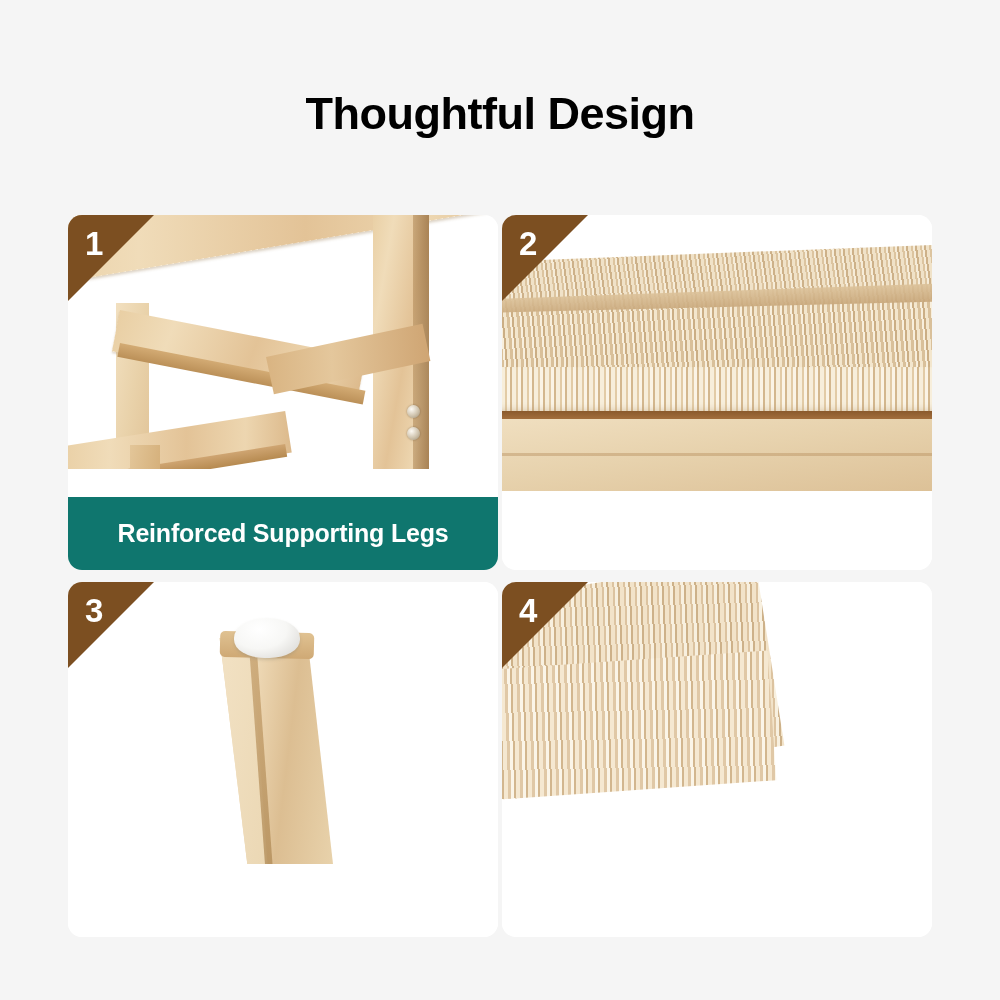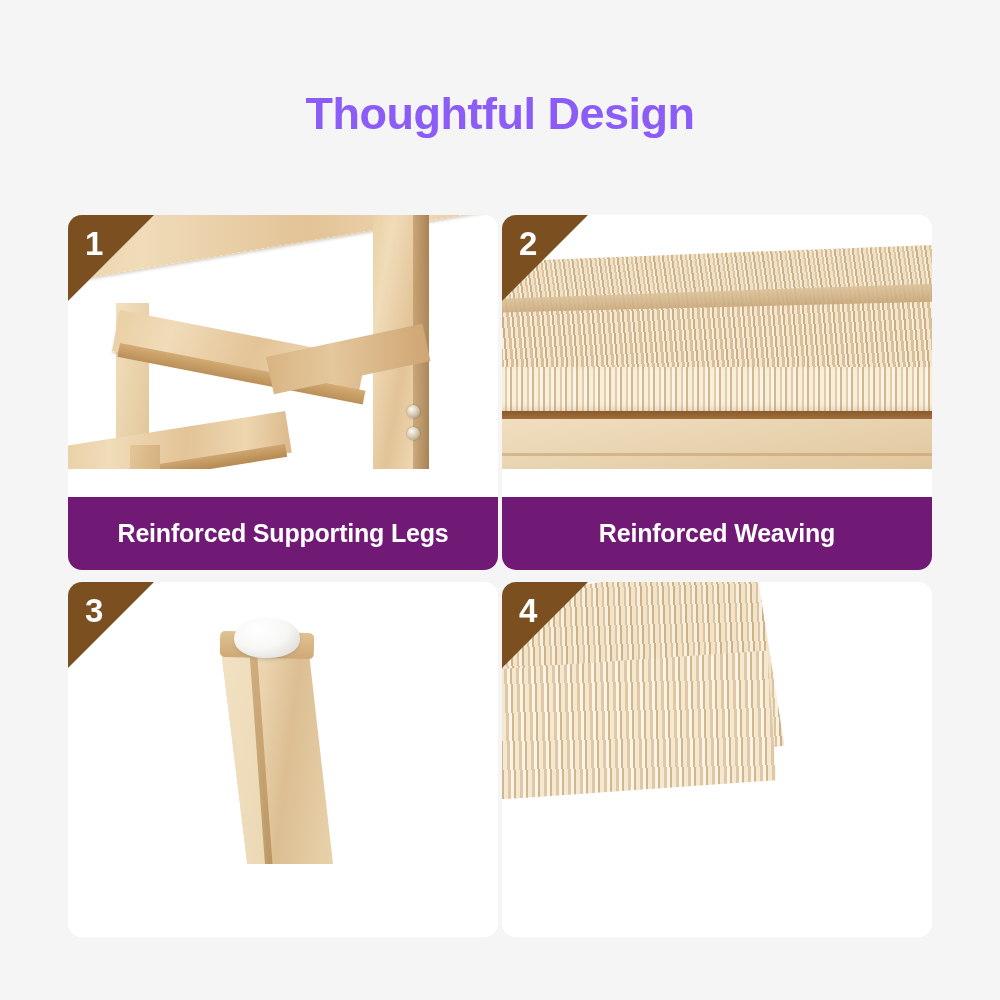--- a/index.html
+++ b/index.html
@@ -11,21 +11,21 @@
   }
   .page { position:relative; width:1000px; height:1000px; }
 
   
   .title {
     position:absolute; left:0; top:88px; width:1000px;
     text-align:center;
     font-size:45px;
     font-weight:bold;
     letter-spacing:-0.5px;
-    color:#8b5cf6;
+    color:#000000;
   }
 
   
   .grid {
     position:absolute;
     left:68px; top:215px;
     width:864px; height:735px;
     display:grid;
     grid-template-columns:430px 430px;
     grid-template-rows:355px 355px;
@@ -65,21 +65,21 @@
     position:absolute; left:17px; top:12px;
     color:#ffffff;
     font-size:33px;
     font-weight:bold;
     line-height:1;
   }
 
   
   .caption {
     flex:0 0 73px;
-    background:#701a75;
+    background:#0f766e;
     color:#ffffff;
     display:flex;
     align-items:center;
     justify-content:center;
     font-size:25px;
     font-weight:bold;
     letter-spacing:-0.2px;
     margin-top:28px;
   }
 
@@ -327,21 +327,20 @@
         <div class="weave-mid"></div>
         <div class="weave-front"></div>
         <div class="rail-shadow"></div>
         <div class="rail"></div>
         <div class="rail-line"></div>
         <div class="badge">
           <div class="tri"></div>
           <div class="num">2</div>
         </div>
       </div>
-      <div class="caption">Reinforced Weaving</div>
     </div>
 
     <div class="card c3">
       <div class="photo">
         <div class="leg"></div>
         <div class="leg-face"></div>
         <div class="leg-edge"></div>
         <div class="leg-top"></div>
         <div class="pad"></div>
         <div class="badge">

